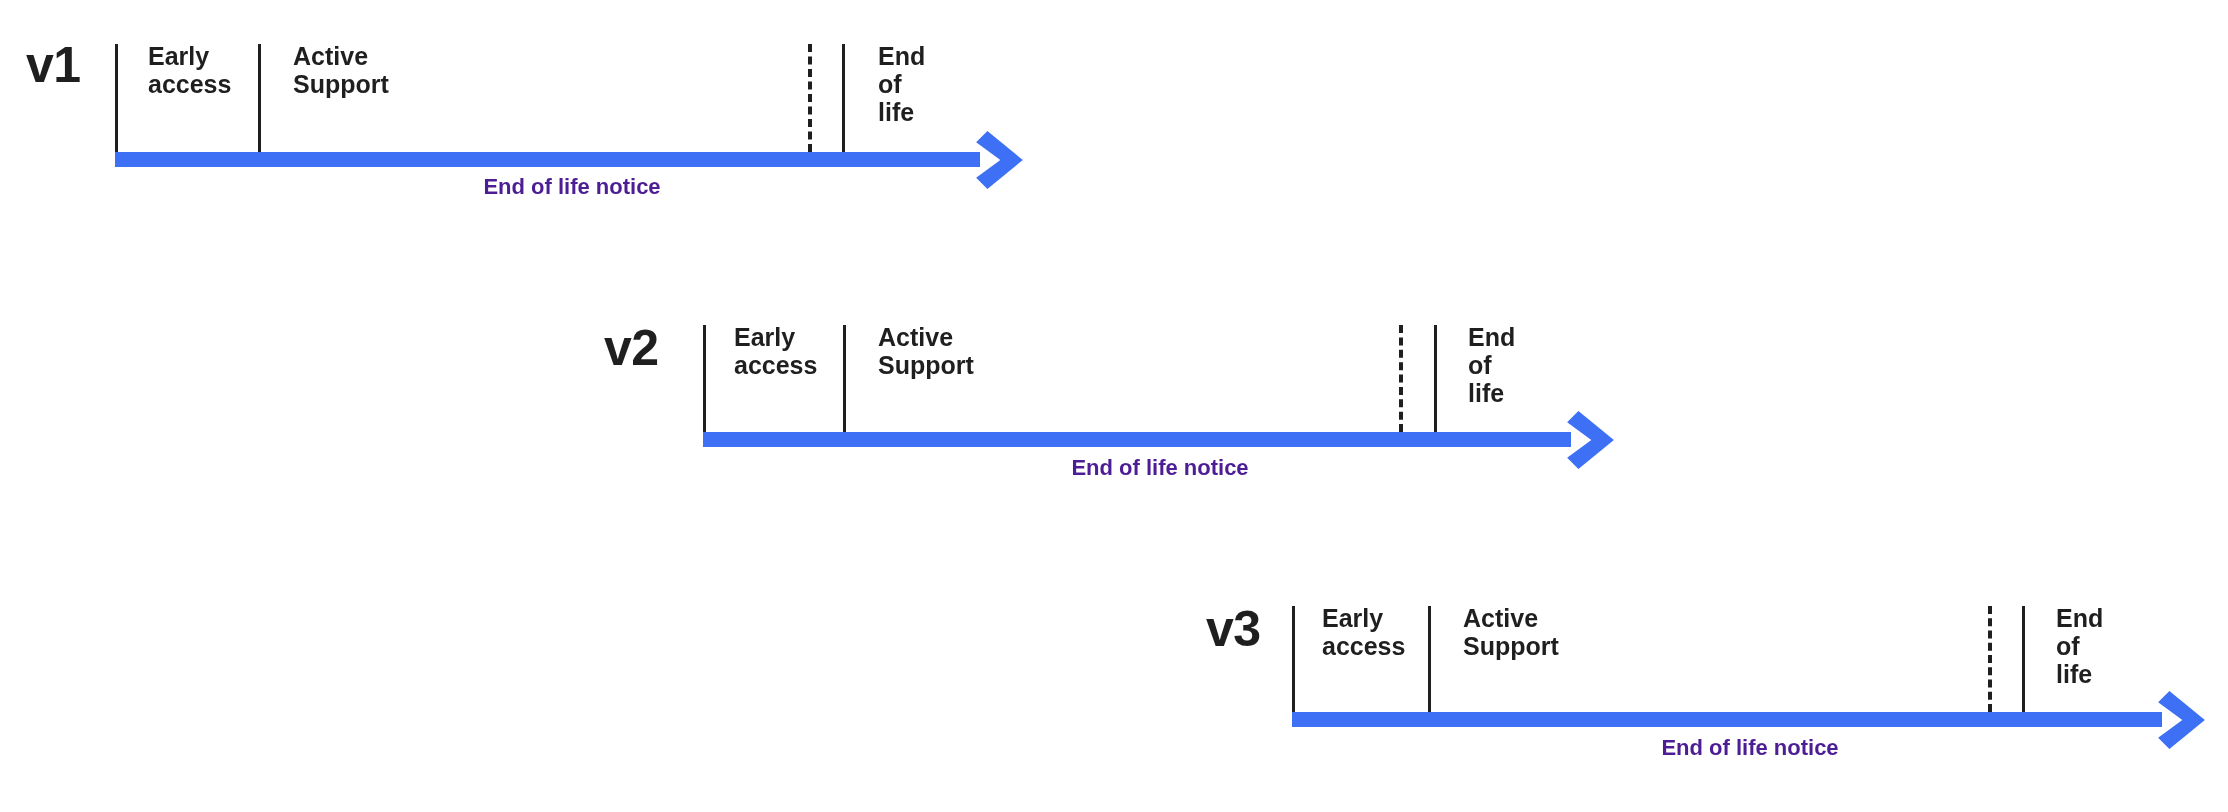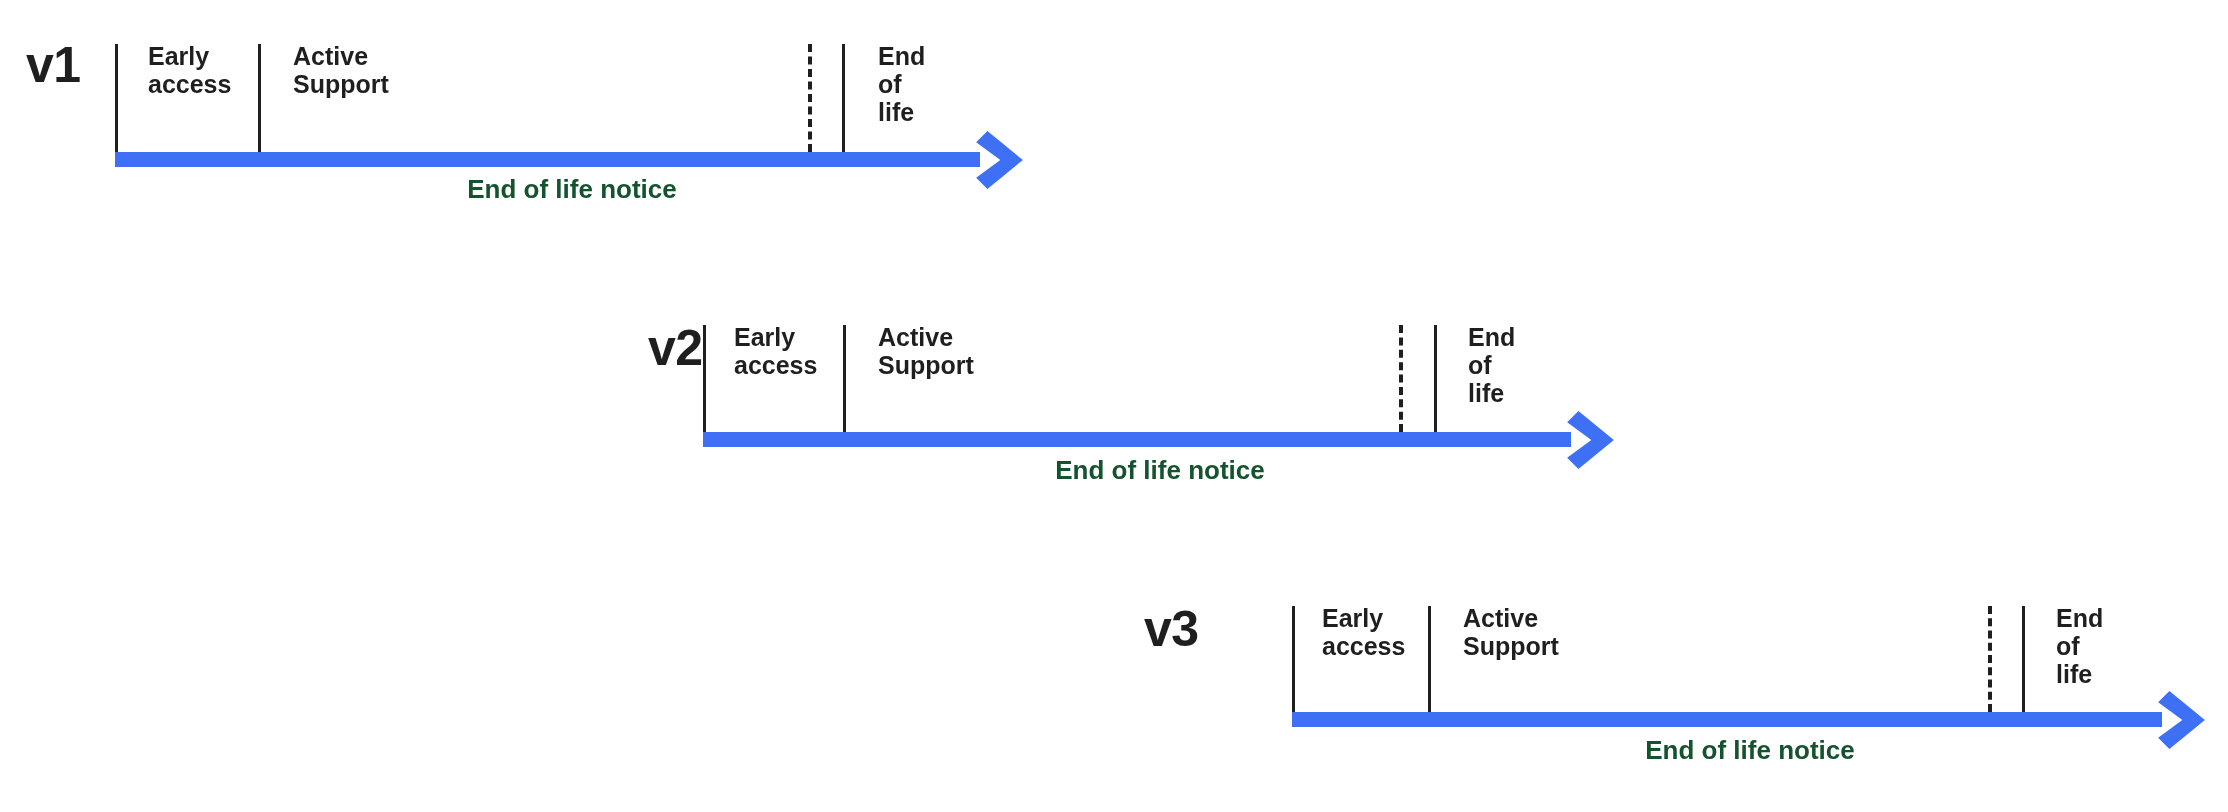--- a/index.html
+++ b/index.html
@@ -70,23 +70,23 @@
   }
 
   .arrow-head {
     position: absolute;
     display: block;
   }
 
   
   .notice-label {
     position: absolute;
-    font-size: 26px;
+    font-size: 22px;
     font-weight: 700;
-    color: #14532d;
+    color: #4c1d95;
     line-height: 1;
     white-space: nowrap;
   }
 </style>
 </head>
 <body>
 
 <div id="canvas">
 
   <div class="timeline-row">
@@ -104,42 +104,42 @@
 
     <div class="bar" style="left: 115px; top: 152px; width: 865px; height: 15px; background: rgb(61, 112, 245);"></div>
     <svg class="arrow-head" viewBox="0 0 58 72" xmlns="http://www.w3.org/2000/svg" style="left: 976px; top: 130.5px; width: 47px; height: 58px;">
       <polygon points="14,0 58,36 14,72 0,58 30,36 0,14" fill="#3d70f5"></polygon>
     </svg>
 
     <div class="notice-label" style="left: 572px; top: 176px; transform: translateX(-50%);">End of life notice</div>
   </div>
 
   <div class="timeline-row">
-    <div class="version-label" style="left: 648px; top: 323px;">v2</div>
+    <div class="version-label" style="left: 604px; top: 323px;">v2</div>
 
     <div class="tick" style="left: 703px; top: 325px; height: 107px;"></div>
     <div class="tick" style="left: 843px; top: 325px; height: 107px;"></div>
     <div class="tick-dashed" style="left: 1399px; top: 325px; height: 107px;"></div>
     <div class="tick" style="left: 1434px; top: 325px; height: 107px;"></div>
 
     <div class="phase-label" style="left: 722px; top: 323px;">Early
 access</div>
     <div class="phase-label" style="left: 866px; top: 323px;">Active Support</div>
     <div class="phase-label" style="left: 1456px; top: 323px;">End of life</div>
 
     <div class="bar" style="left: 703px; top: 432px; width: 868px; height: 15px; background: rgb(61, 112, 245);"></div>
     <svg class="arrow-head" viewBox="0 0 58 72" xmlns="http://www.w3.org/2000/svg" style="left: 1567px; top: 410.5px; width: 47px; height: 58px;">
       <polygon points="14,0 58,36 14,72 0,58 30,36 0,14" fill="#3d70f5"></polygon>
     </svg>
 
     <div class="notice-label" style="left: 1160px; top: 457px; transform: translateX(-50%);">End of life notice</div>
   </div>
 
   <div class="timeline-row">
-    <div class="version-label" style="left: 1144px; top: 604px;">v3</div>
+    <div class="version-label" style="left: 1206px; top: 604px;">v3</div>
 
     <div class="tick" style="left: 1292px; top: 606px; height: 106px;"></div>
     <div class="tick" style="left: 1428px; top: 606px; height: 106px;"></div>
     <div class="tick-dashed" style="left: 1988px; top: 606px; height: 106px;"></div>
     <div class="tick" style="left: 2022px; top: 606px; height: 106px;"></div>
 
     <div class="phase-label" style="left: 1310px; top: 604px;">Early
 access</div>
     <div class="phase-label" style="left: 1451px; top: 604px;">Active Support</div>
     <div class="phase-label" style="left: 2044px; top: 604px;">End of life</div>

